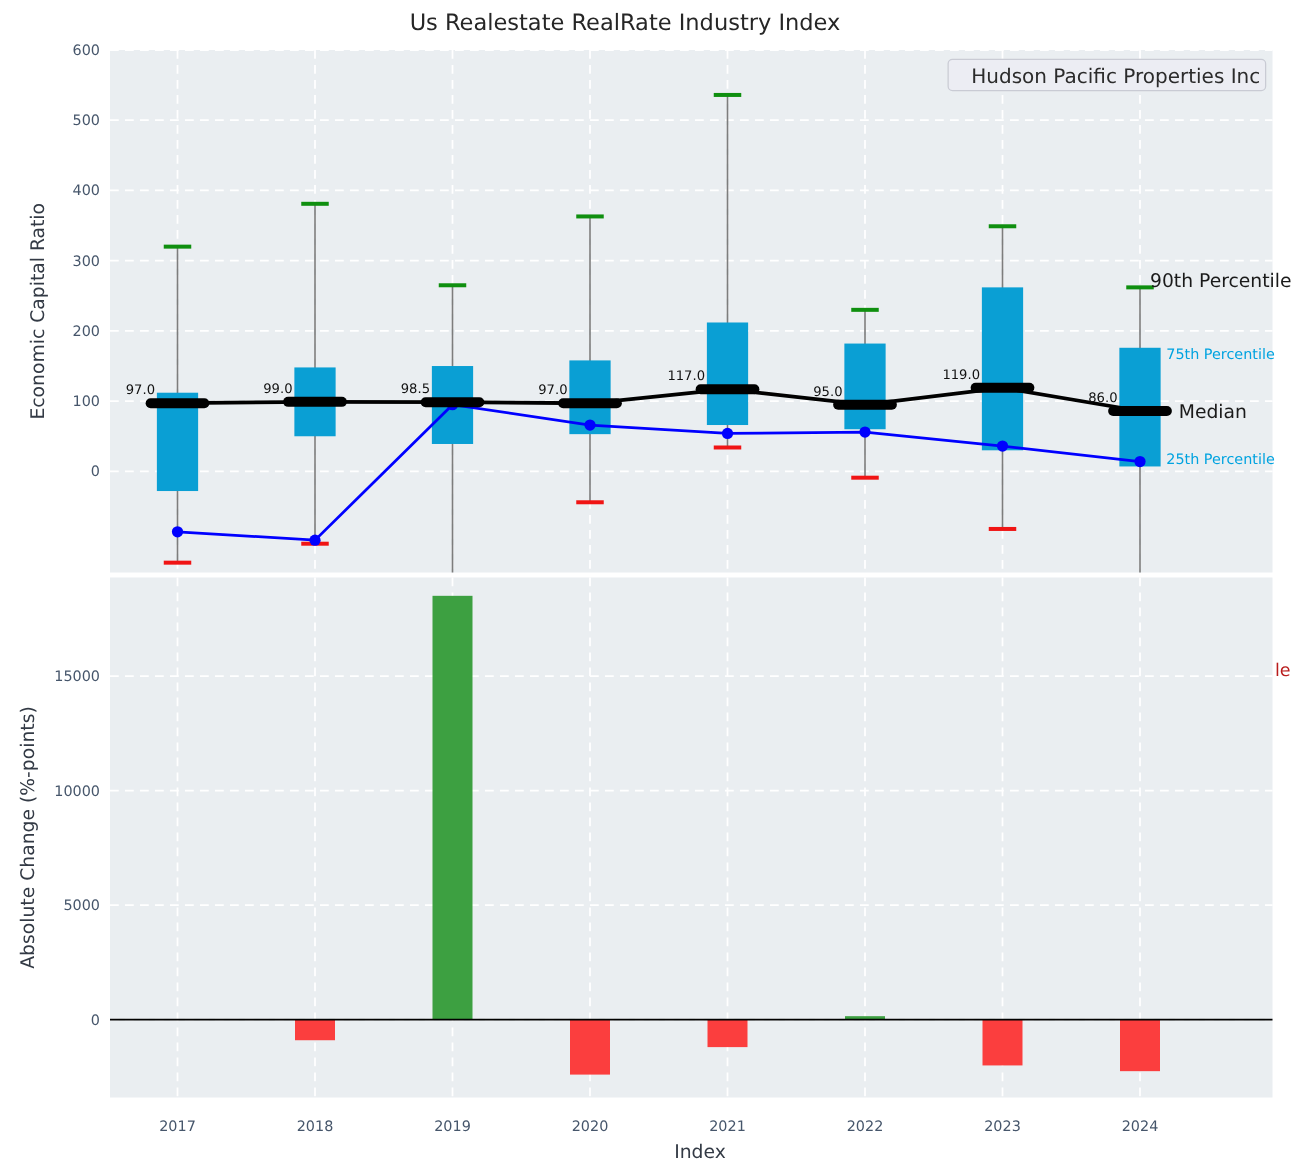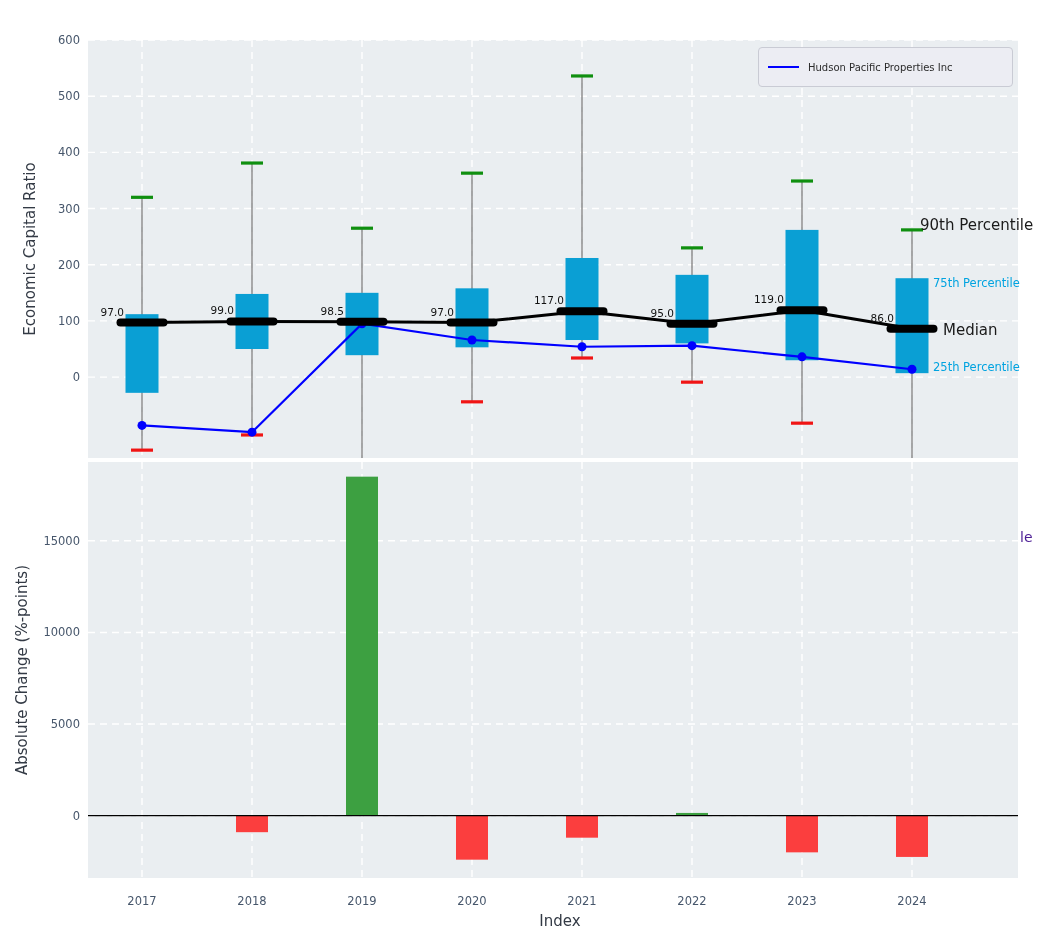--- a/index.html
+++ b/index.html
@@ -16,28 +16,28 @@
     position:absolute;transform:translate(-50%,-50%) rotate(-90deg);
     font-size:15px;color:#333a45;white-space:nowrap;
   }
   .ylabel.top{left:30px;top:249px;}
   .ylabel.bottom{left:22px;top:670px;}
   .xlabel{
     position:absolute;left:560px;top:912px;transform:translateX(-50%);
     font-size:15px;color:#333a45;
   }
   .legend{
-    position:absolute;left:758px;top:47px;width:255px;height:40px;
+    position:absolute;left:758px;top:47px;width:255px;height:26px;
     background:#ecedf3;border:1px solid #c9cbd4;border-radius:4px;
     display:flex;align-items:center;box-sizing:border-box;padding:0 9px;
-    font-size:10px;color:#2b2b2b;white-space:nowrap;
+    font-size:16px;color:#2b2b2b;white-space:nowrap;
   }
   .legend-line{display:inline-block;width:31px;height:0;border-top:2px solid #0000ff;margin-right:9px;}
   .clipped-text{
-    position:absolute;left:1020px;top:529px;font-size:14px;color:#4c1d95;white-space:nowrap;
+    position:absolute;left:1020px;top:529px;font-size:14px;color:#b91c1c;white-space:nowrap;
   }
 </style>
 </head>
 <body>
 
 <div class="fig">
   <svg id="chart" width="1042" height="940">
       <rect x="88" y="40" width="930" height="418" fill="#eaeef1"></rect>
       <rect x="88" y="462" width="930" height="416" fill="#eaeef1"></rect>
       <line stroke="#ffffff" stroke-width="1.4" stroke-dasharray="7 5" x1="88" x2="1018" y1="377.0967741935484" y2="377.0967741935484"></line>
@@ -148,20 +148,21 @@
       <text x="80" y="544.8017621145375" text-anchor="end" font-size="11.5" fill="#46566b">15000</text>
       <text x="142" y="905" text-anchor="middle" font-size="11.5" fill="#46566b">2017</text>
       <text x="252" y="905" text-anchor="middle" font-size="11.5" fill="#46566b">2018</text>
       <text x="362" y="905" text-anchor="middle" font-size="11.5" fill="#46566b">2019</text>
       <text x="472" y="905" text-anchor="middle" font-size="11.5" fill="#46566b">2020</text>
       <text x="582" y="905" text-anchor="middle" font-size="11.5" fill="#46566b">2021</text>
       <text x="692" y="905" text-anchor="middle" font-size="11.5" fill="#46566b">2022</text>
       <text x="802" y="905" text-anchor="middle" font-size="11.5" fill="#46566b">2023</text>
       <text x="912" y="905" text-anchor="middle" font-size="11.5" fill="#46566b">2024</text>
     </svg>
+  <div class="chart-title">Us Realestate RealRate Industry Index</div>
   <div class="ylabel top">Economic Capital Ratio</div>
   <div class="ylabel bottom">Absolute Change (%-points)</div>
   <div class="xlabel">Index</div>
   <div class="legend">
     <span class="legend-line"></span>
     <span>Hudson Pacific Properties Inc</span>
   </div>
   <div class="clipped-text">le</div>
 </div>
 

